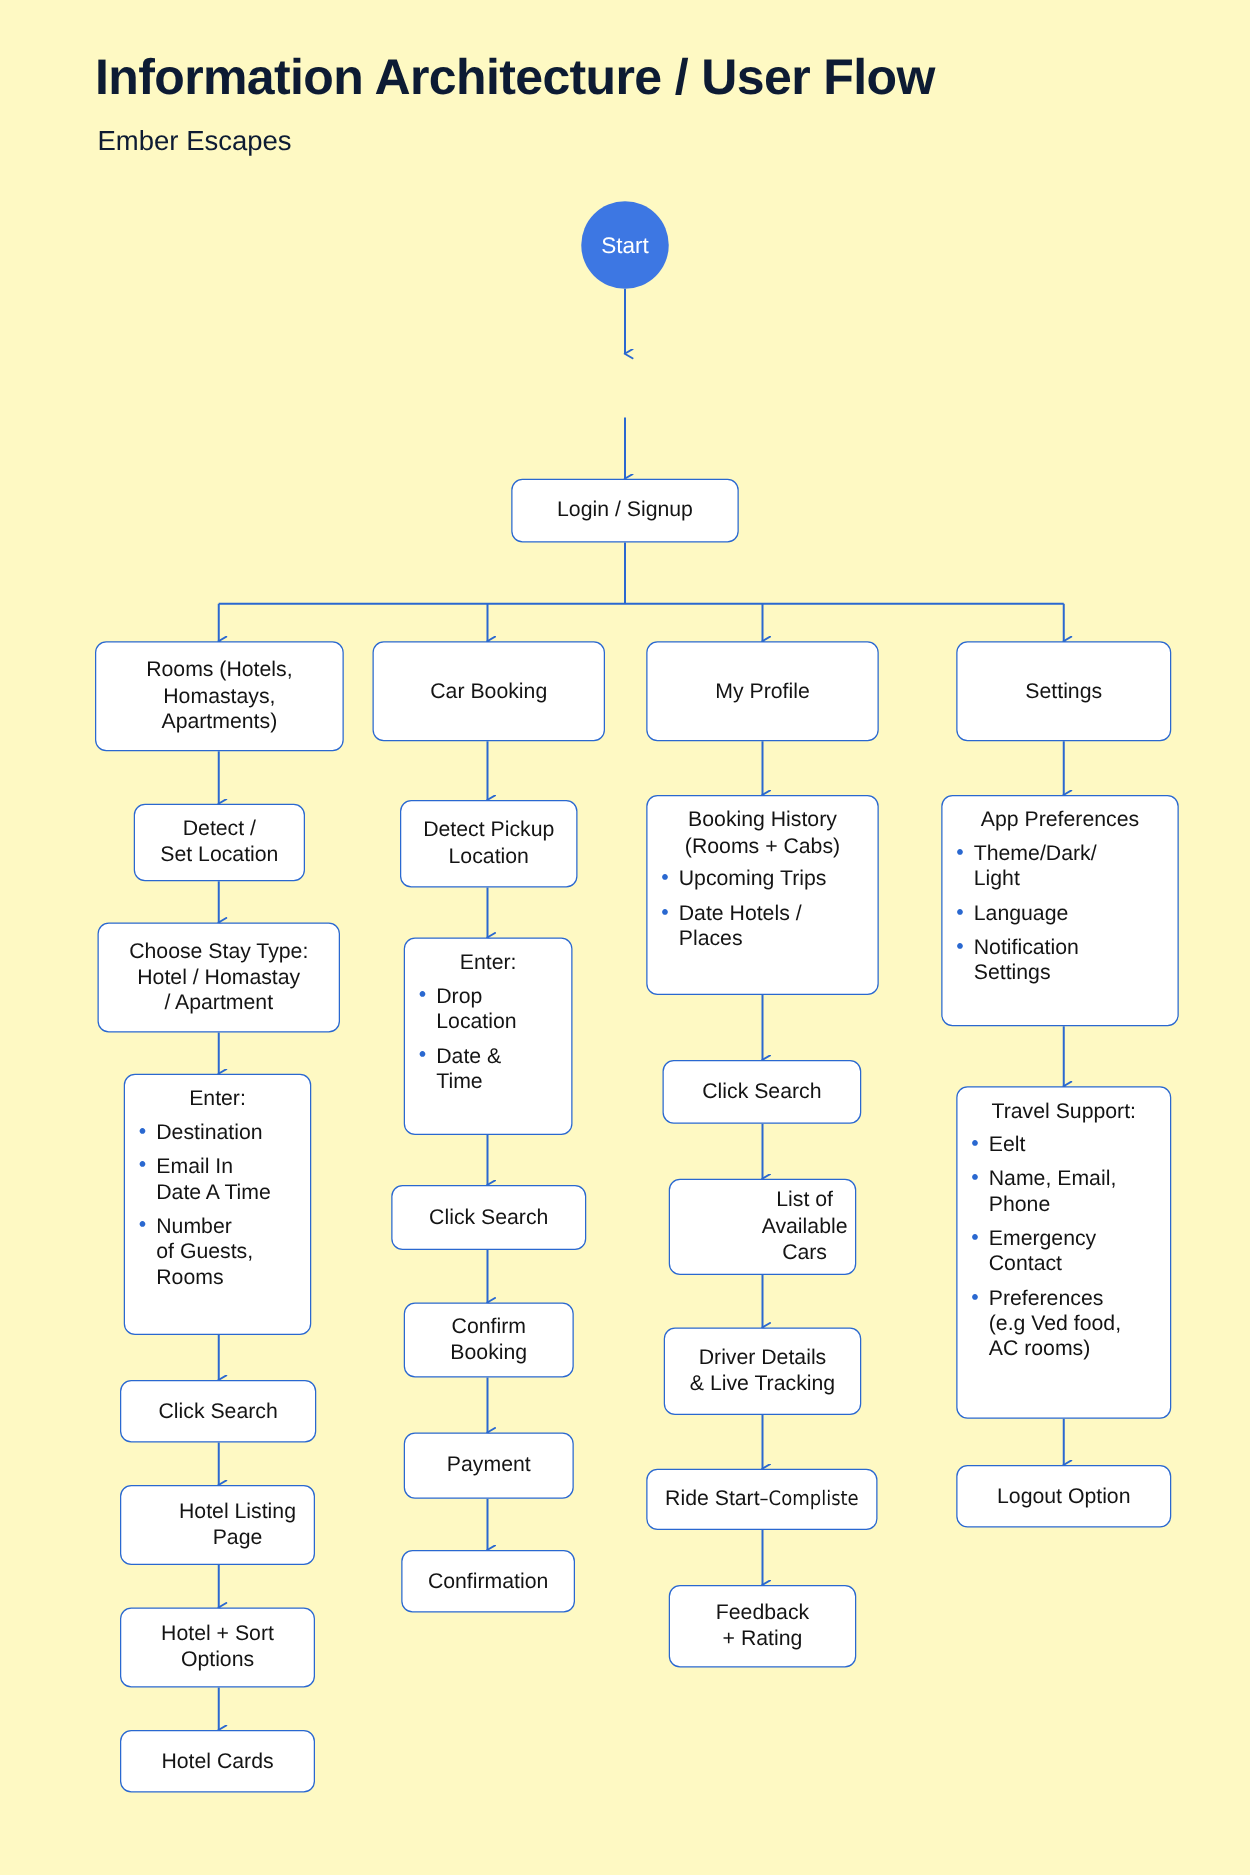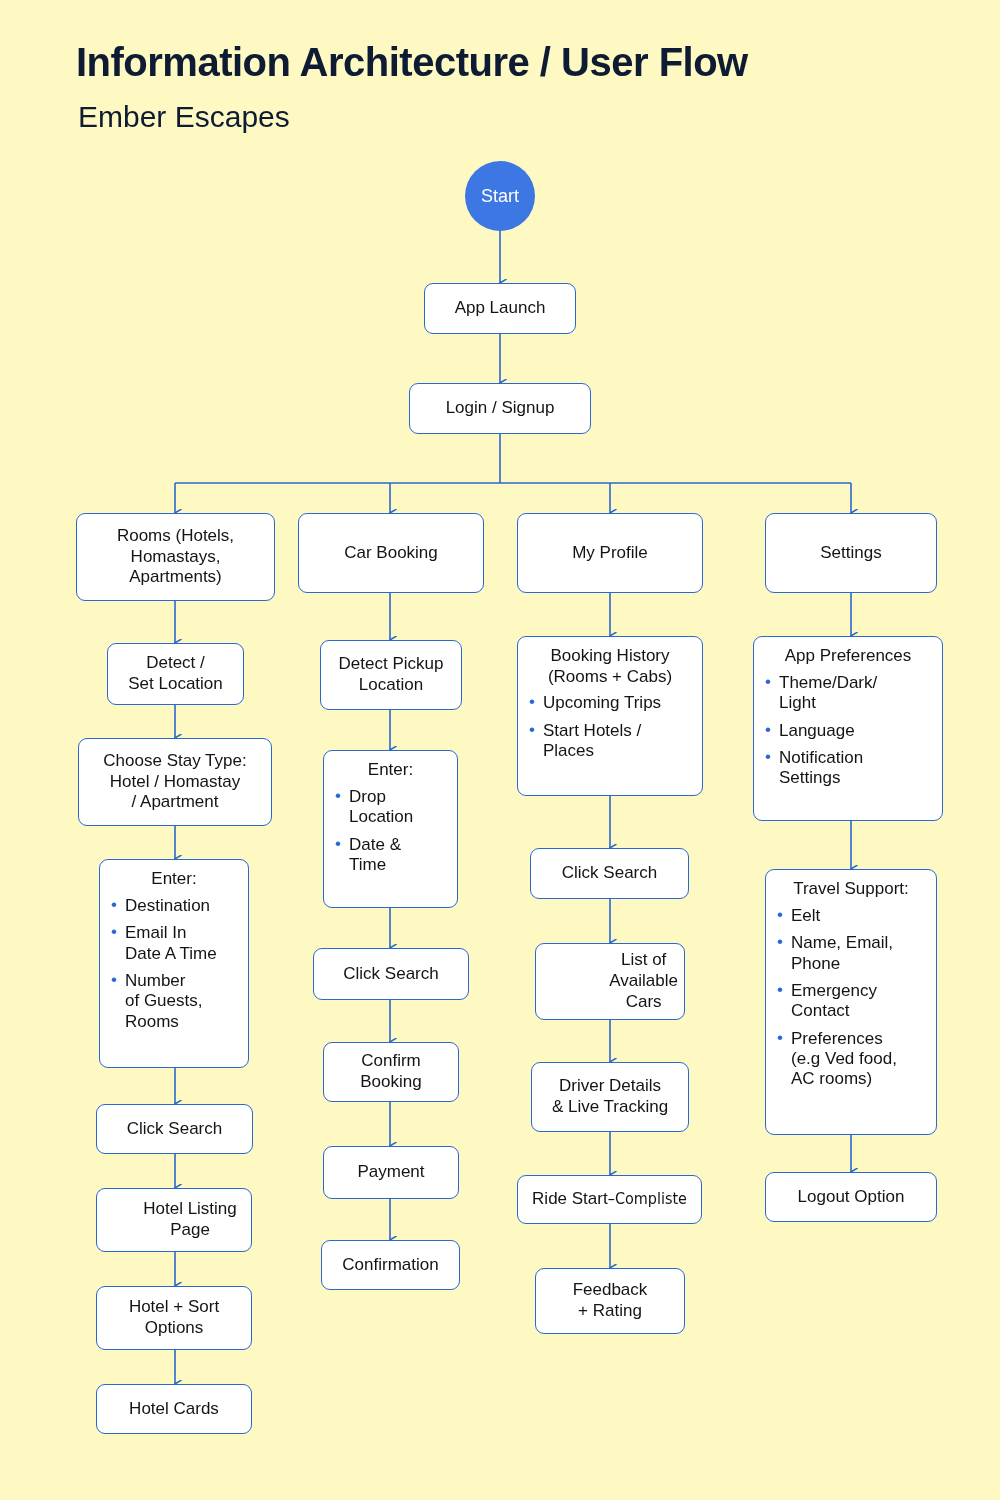--- a/index.html
+++ b/index.html
@@ -34,21 +34,21 @@
     font-size: 40px;
     font-weight: bold;
     letter-spacing: -0.5px;
     color: #0d1b33;
     white-space: nowrap;
   }
   .subtitle {
     position: absolute;
     left: 78px;
     top: 100px;
-    font-size: 30px;
+    font-size: 22px;
     font-weight: normal;
     color: #0d1b33;
     white-space: nowrap;
   }
   .start-node {
     position: absolute;
     left: 465px;
     top: 161px;
     width: 70px;
     height: 70px;
@@ -177,23 +177,20 @@
     </g>
   </svg>
 
   <div class="title">Information Architecture / User Flow</div>
   <div class="subtitle">Ember Escapes</div>
 
   <div class="start-node">
     <span>Start</span>
   </div>
 
-  <div class="node" style="left:424px; top:283px; width:152px; height:51px;">
-    <span class="label">App Launch</span>
-  </div>
 
   <div class="node" style="left:409px; top:383px; width:182px; height:51px;">
     <span class="label">Login / Signup</span>
   </div>
 
   <div class="node" style="left:76px; top:513px; width:199px; height:88px;">
     <span class="label">Rooms (Hotels,
 Homastays,
 Apartments)</span>
   </div>
@@ -277,21 +274,21 @@
 
   <div class="node" style="left:517px; top:513px; width:186px; height:80px;">
     <span class="label">My Profile</span>
   </div>
 
   <div class="node bulleted" style="left:517px; top:636px; width:186px; height:160px;">
     <span class="heading">Booking History
 (Rooms + Cabs)</span>
     <ul>
       <li>Upcoming Trips</li>
-      <li>Start Hotels /
+      <li>Date Hotels /
 Places</li>
     </ul>
   </div>
 
   <div class="node" style="left:530px; top:848px; width:159px; height:51px;">
     <span class="label">Click Search</span>
   </div>
 
   <div class="node" style="left:535px; top:943px; width:150px; height:77px;align-items:flex-end;">
     <span class="label">List of

